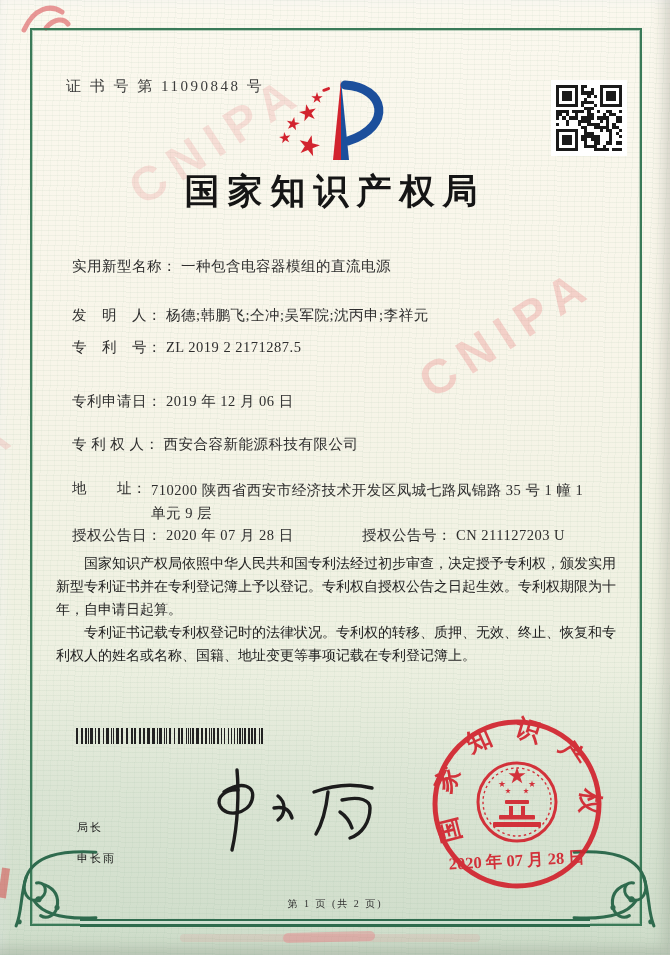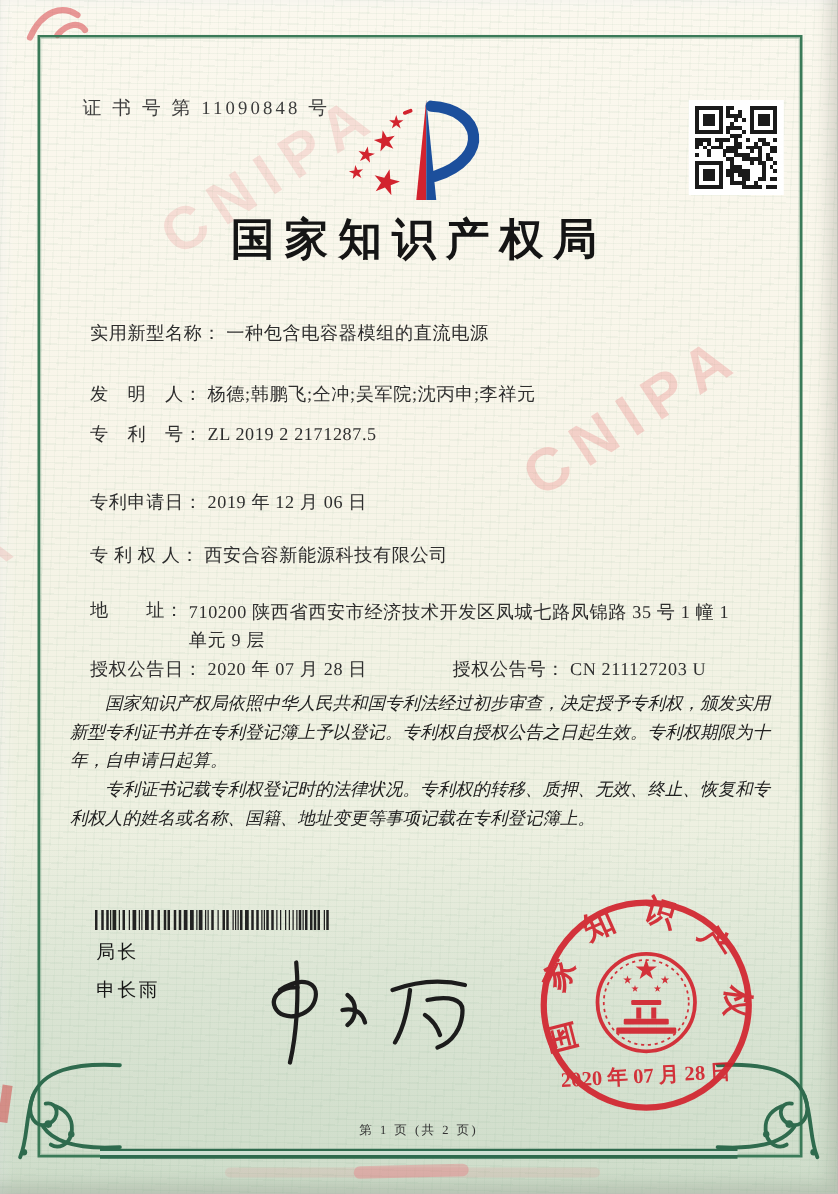--- a/index.html
+++ b/index.html
@@ -27,24 +27,24 @@
   .cert-number{position:absolute;left:66px;top:77px;font-size:15px;letter-spacing:2.5px;color:#3c3c3c;}
   .logo{position:absolute;left:252px;top:76px;width:170px;height:90px;}
   .qr{position:absolute;left:551px;top:80px;width:72px;height:72px;background:#fff;padding:2px;}
   .title{position:absolute;left:0;right:0;top:168px;text-align:center;font-size:35px;font-weight:bold;
     letter-spacing:8px;color:#151515;}
   .field{position:absolute;left:72px;font-size:14.5px;color:#2e2e2e;letter-spacing:.5px;white-space:nowrap;}
   .fvalue{margin-left:4px;}
   .fvalue.addr{display:inline-block;white-space:normal;width:436px;vertical-align:top;line-height:23px;}
   .grant2{position:absolute;left:290px;top:0;}
   .body-text{position:absolute;left:56px;top:552px;width:560px;font-size:14px;line-height:23px;
-    text-align:justify;color:#222;font-style:italic;}
+    text-align:justify;color:#222;}
   .body-text p{margin:0;text-indent:2em;}
   .barcode{position:absolute;left:76px;top:728px;width:188px;height:16px;}
-  .director{position:absolute;left:77px;top:746px;font-size:15px;line-height:31px;color:#161616;
+  .director{position:absolute;left:77px;top:812px;font-size:11px;line-height:31px;color:#161616;
     font-family:"Liberation Sans","DejaVu Sans",sans-serif;letter-spacing:2px;}
   .signature{position:absolute;left:190px;top:762px;width:210px;height:95px;}
   .seal{position:absolute;left:425px;top:714px;width:190px;height:184px;}
   .footer{position:absolute;left:0;right:0;top:897px;text-align:center;font-size:10px;letter-spacing:2px;color:#333;}
   .corner-mark{position:absolute;left:16px;top:0;width:56px;height:42px;z-index:1;opacity:.55;}
   .edge-streak{position:absolute;left:0px;top:868px;width:8px;height:30px;background:rgba(210,60,60,.5);
     transform:rotate(8deg);z-index:1;}
 </style>
 </head>
 <body>

